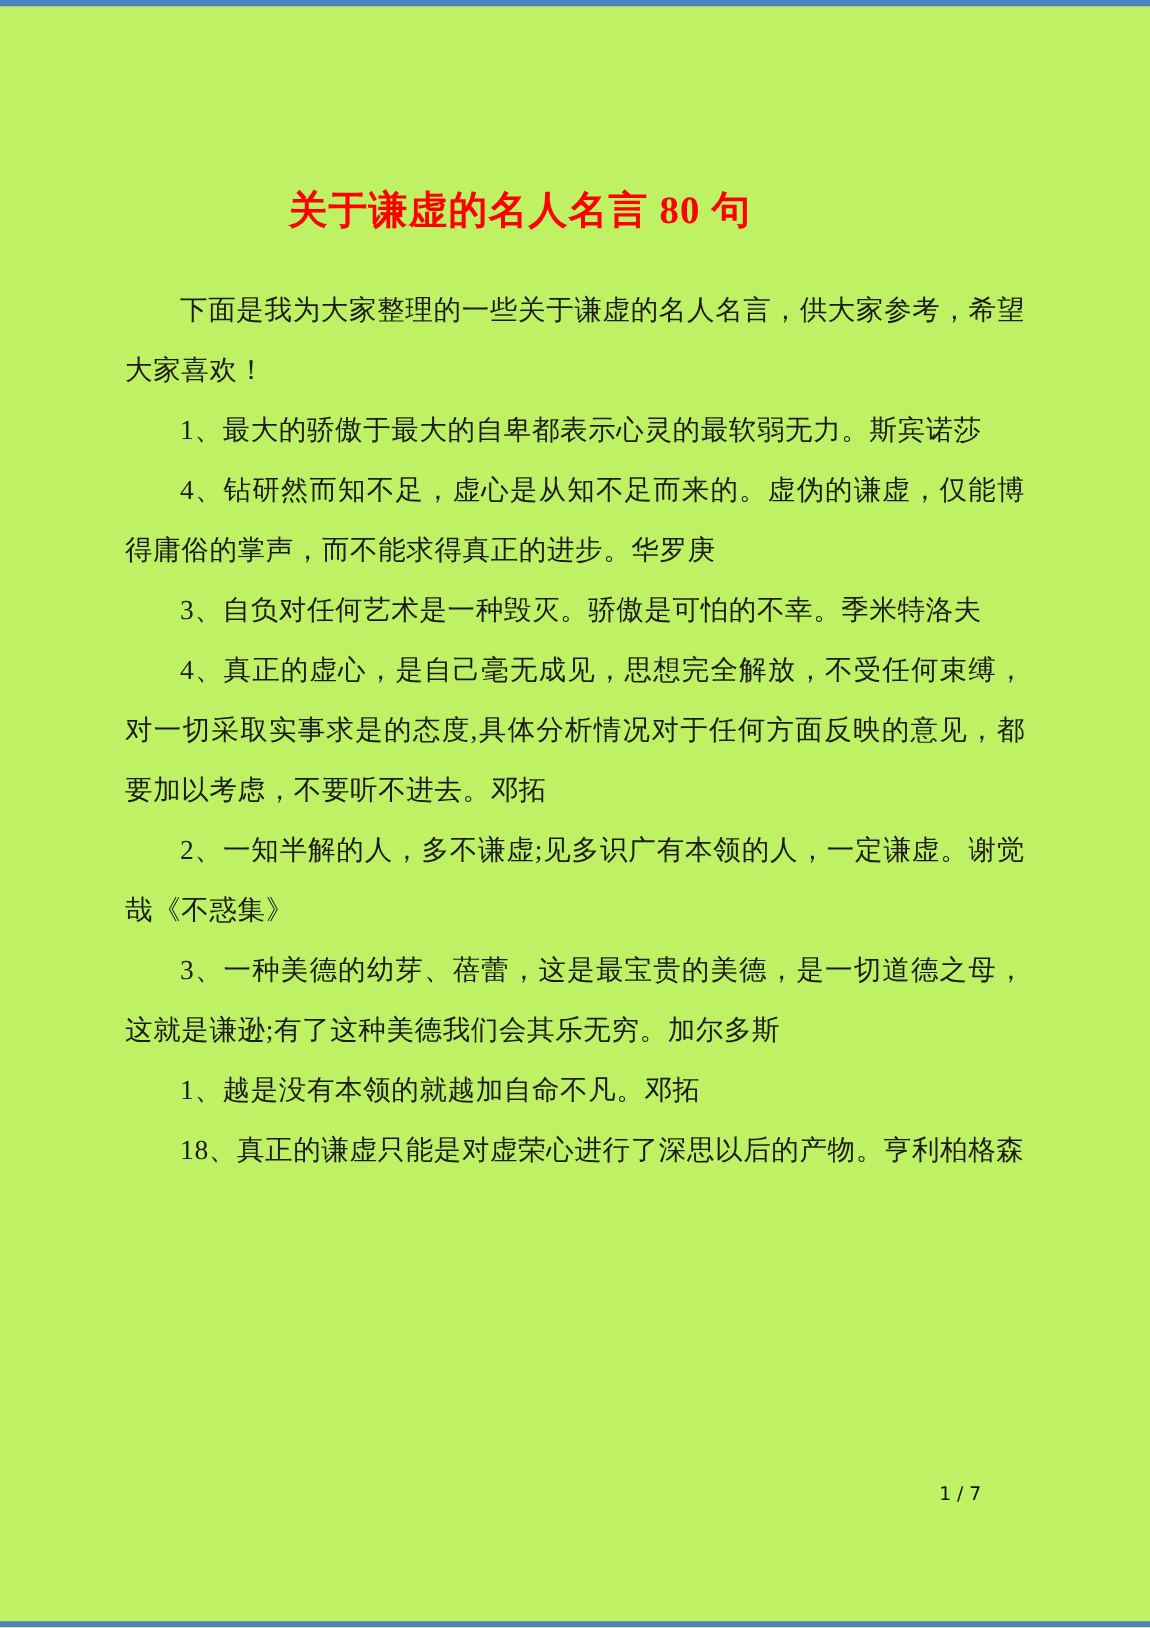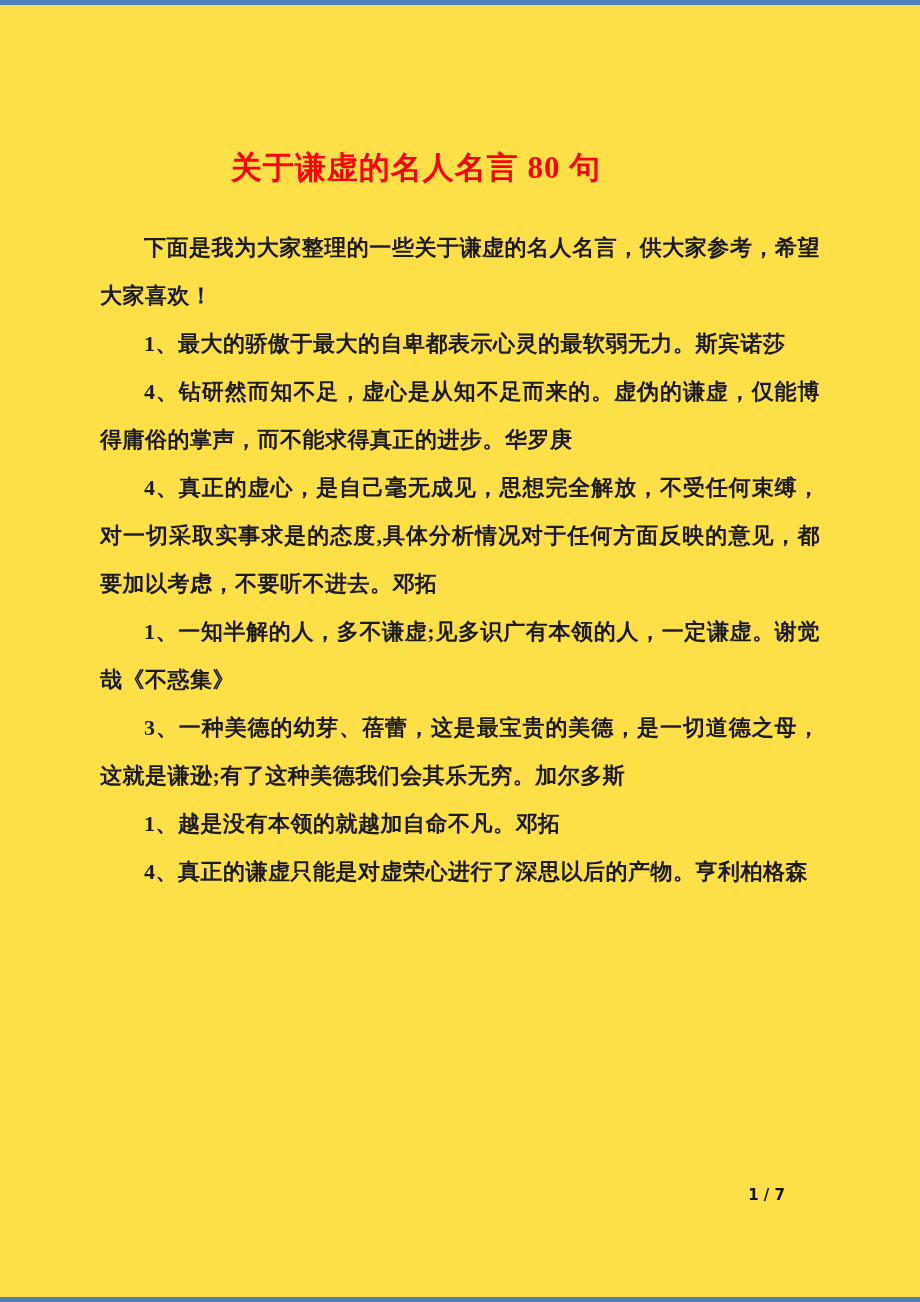--- a/index.html
+++ b/index.html
@@ -4,21 +4,21 @@
 <style>
   html, body {
     margin: 0;
     padding: 0;
     background: #ffffff;
   }
   .page {
     position: relative;
     width: 920px;
     height: 1302px;
-    background: #fde047;
+    background: #bef264;
     overflow: hidden;
     font-family: "Liberation Serif", "DejaVu Serif", serif;
   }
   .rule {
     position: absolute;
     left: 0;
     width: 920px;
     height: 5px;
     background: #4f81bd;
   }
@@ -44,49 +44,49 @@
   }
   .paragraphs p {
     margin: 0;
     font-size: 22px;
     line-height: 48px;
     color: #1c1c1c;
     text-indent: 2em;
     text-align: justify;
     text-justify: inter-ideograph;
     letter-spacing: 0.5px;
-    font-weight: bold;
   }
   .page-number {
     position: absolute;
     top: 1184px;
     right: 135px;
     font-family: "DejaVu Sans", "Liberation Sans", sans-serif;
     font-size: 15px;
-    font-weight: bold;
+    font-weight: normal;
     color: #111111;
     line-height: 22px;
   }
 </style>
 </head>
 <body>
 
 <div class="page">
   <div class="rule top"></div>
 
   <div class="content">
     <h1 class="doc-title">关于谦虚的名人名言 80 句</h1>
     <div class="paragraphs" id="paragraph-list">
         <p>下面是我为大家整理的一些关于谦虚的名人名言，供大家参考，希望大家喜欢！</p>
         <p>1、最大的骄傲于最大的自卑都表示心灵的最软弱无力。斯宾诺莎</p>
         <p>4、钻研然而知不足，虚心是从知不足而来的。虚伪的谦虚，仅能博得庸俗的掌声，而不能求得真正的进步。华罗庚</p>
+        <p>3、自负对任何艺术是一种毁灭。骄傲是可怕的不幸。季米特洛夫</p>
         <p>4、真正的虚心，是自己毫无成见，思想完全解放，不受任何束缚，对一切采取实事求是的态度,具体分析情况对于任何方面反映的意见，都要加以考虑，不要听不进去。邓拓</p>
-        <p>1、一知半解的人，多不谦虚;见多识广有本领的人，一定谦虚。谢觉哉《不惑集》</p>
+        <p>2、一知半解的人，多不谦虚;见多识广有本领的人，一定谦虚。谢觉哉《不惑集》</p>
         <p>3、一种美德的幼芽、蓓蕾，这是最宝贵的美德，是一切道德之母，这就是谦逊;有了这种美德我们会其乐无穷。加尔多斯</p>
         <p>1、越是没有本领的就越加自命不凡。邓拓</p>
-        <p>4、真正的谦虚只能是对虚荣心进行了深思以后的产物。亨利柏格森</p>
+        <p>18、真正的谦虚只能是对虚荣心进行了深思以后的产物。亨利柏格森</p>
       </div>
   </div>
 
   <div class="page-number">1 / 7</div>
 
   <div class="rule bottom"></div>
 </div>
 
 </body></html>

